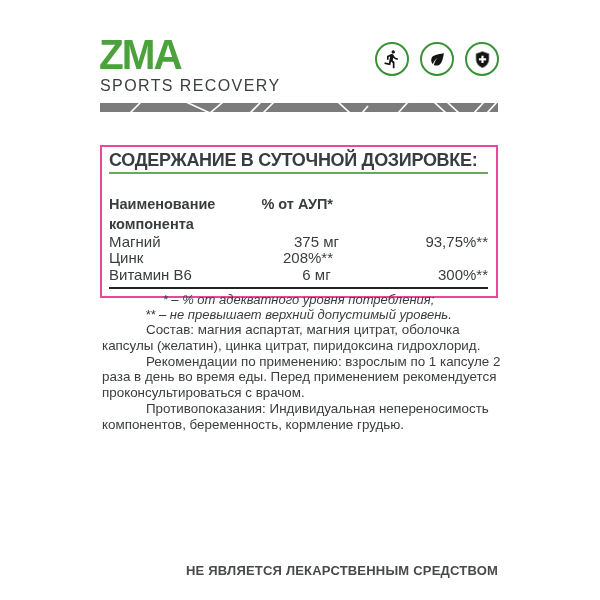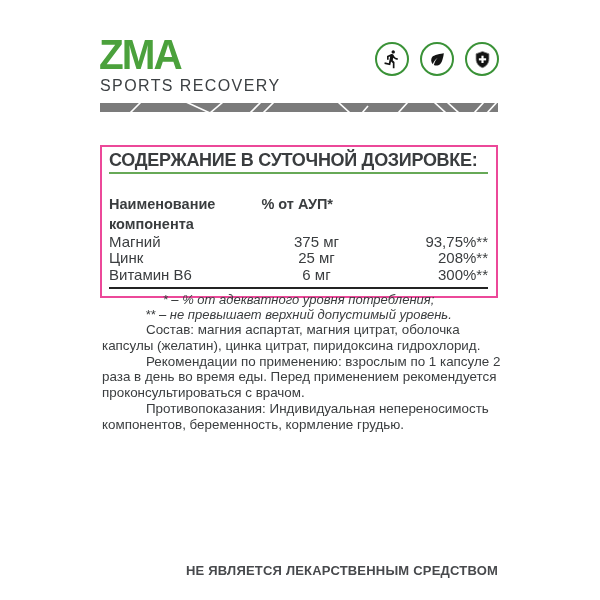--- a/index.html
+++ b/index.html
@@ -125,21 +125,20 @@
       <div class="col-pct">% от АУП*</div>
     </div>
 
     <div class="facts-row">
       <div class="col-name">Магний</div>
       <div class="col-amount">375 мг</div>
       <div class="col-pct">93,75%**</div>
     </div>
     <div class="facts-row">
       <div class="col-name">Цинк</div>
-      <div class="col-amount">25 мг</div>
       <div class="col-pct">208%**</div>
     </div>
     <div class="facts-row">
       <div class="col-name">Витамин В6</div>
       <div class="col-amount">6 мг</div>
       <div class="col-pct">300%**</div>
     </div>
 
     <div class="facts-divider"></div>
 

